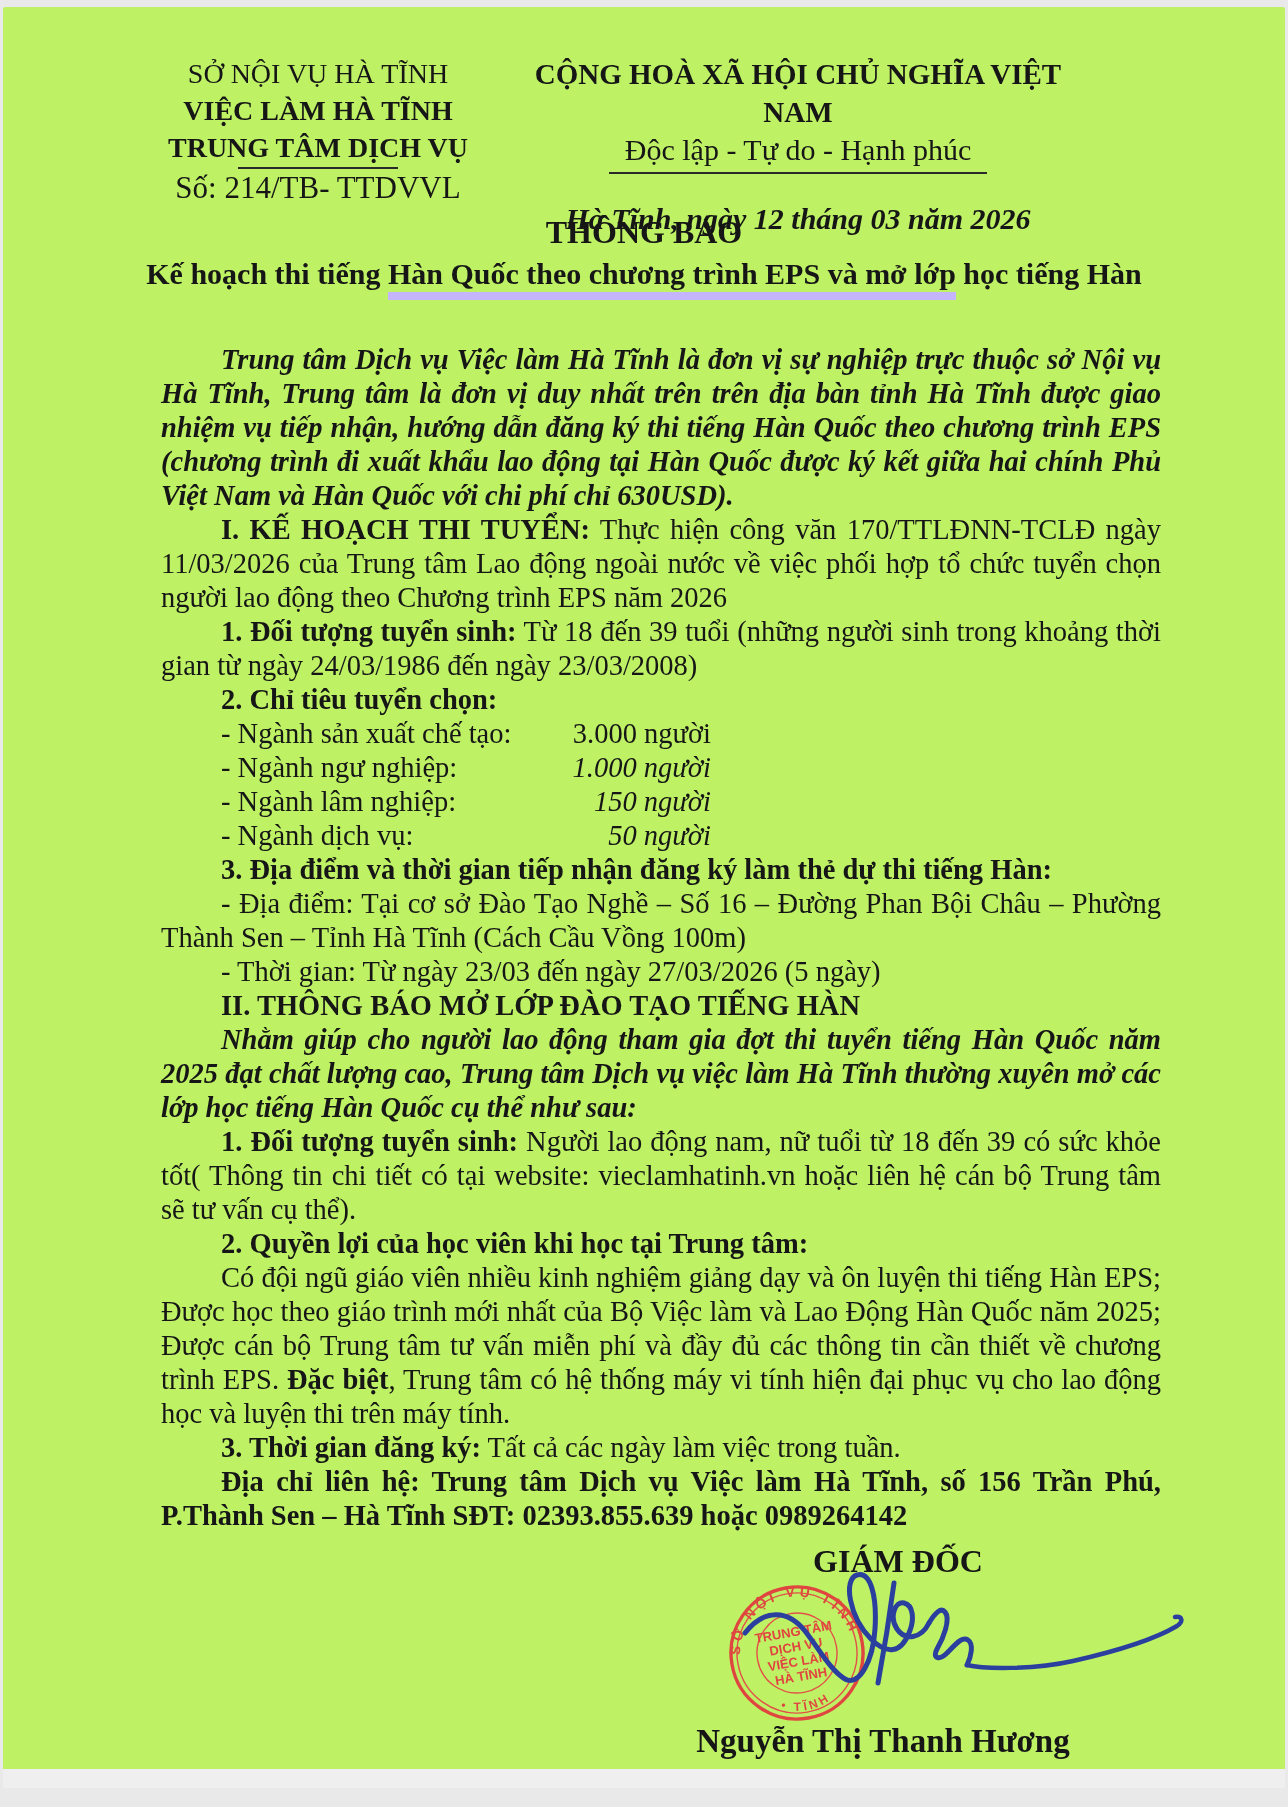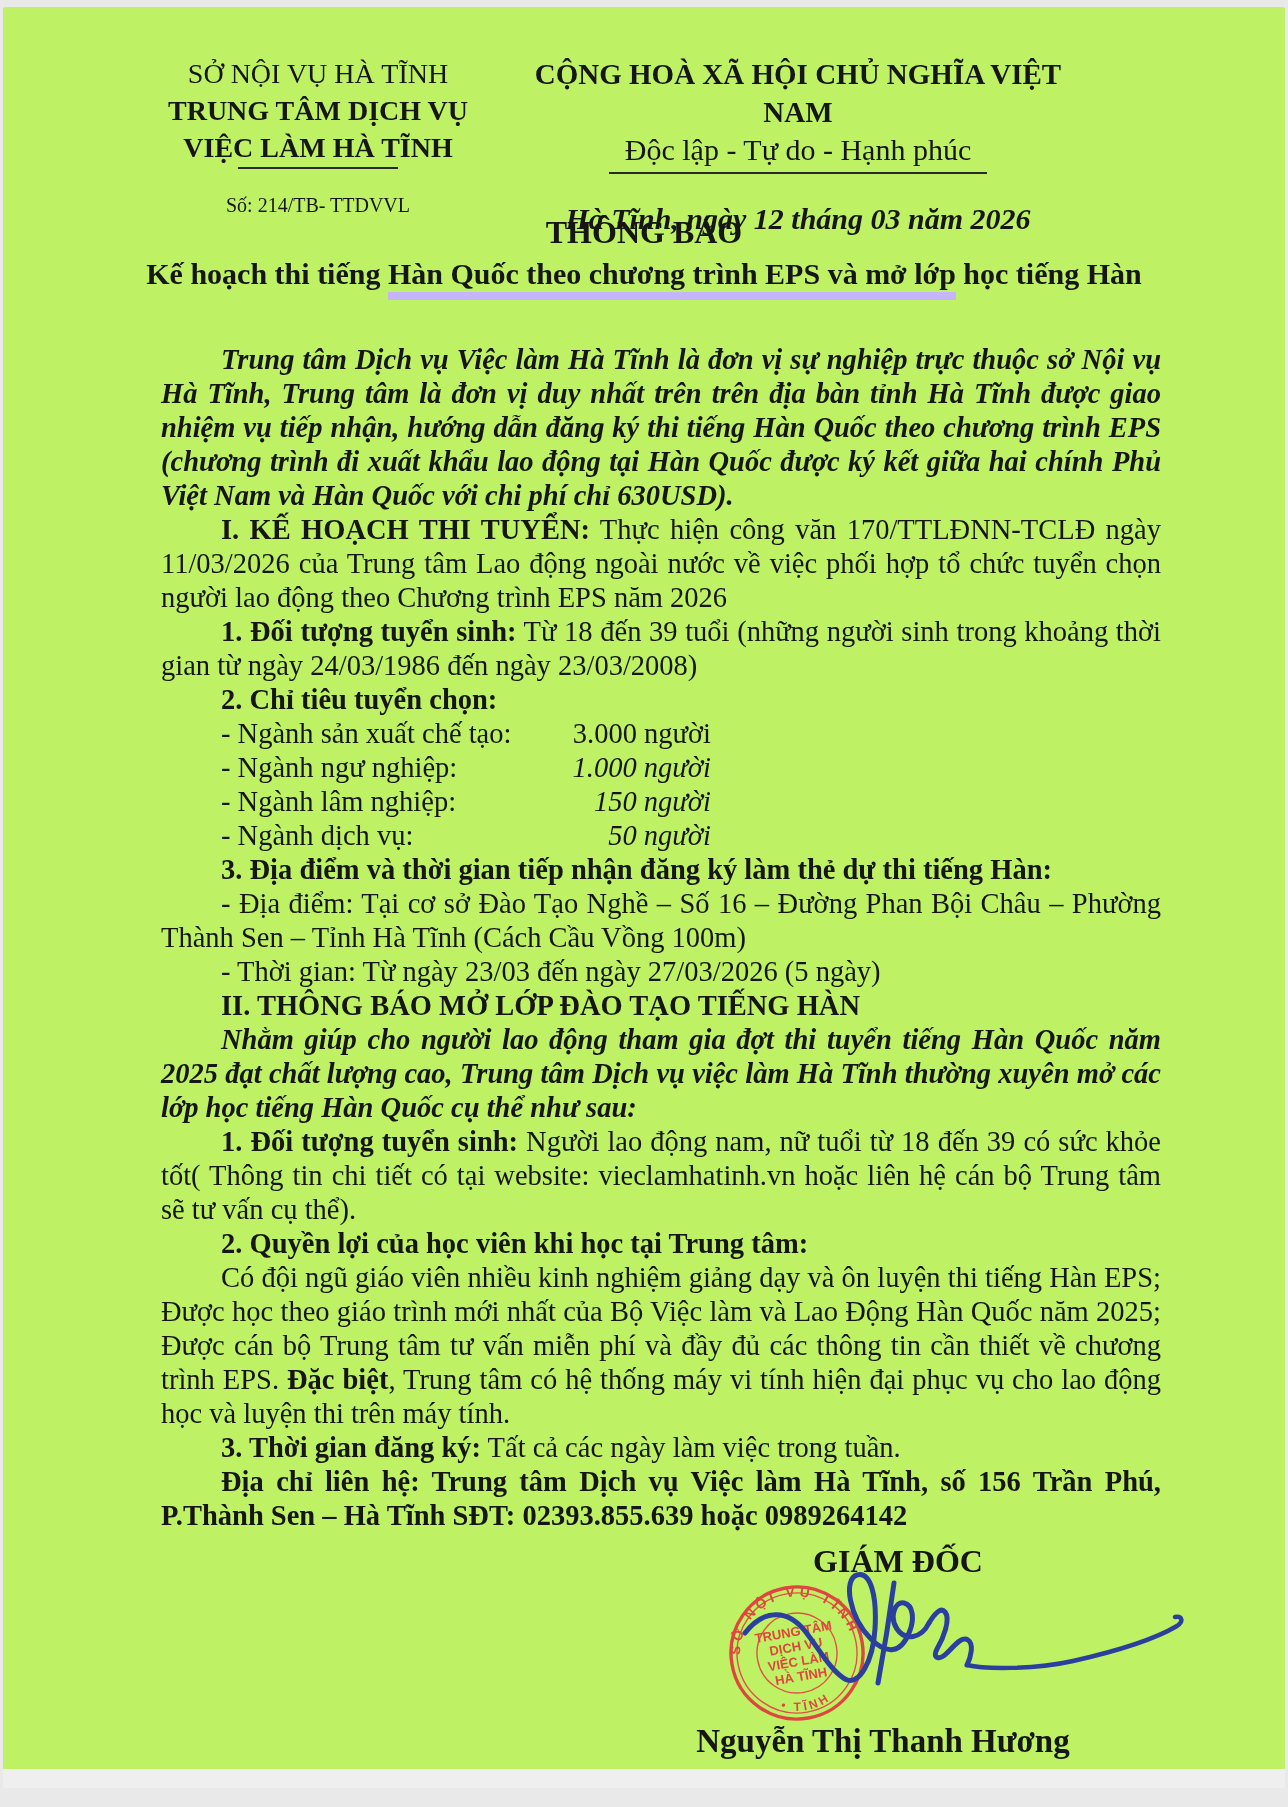--- a/index.html
+++ b/index.html
@@ -16,21 +16,21 @@
     background:#bef264;
     border-radius:2px 2px 10px 10px;
   }
   
   .hdr-left{
     position:absolute;left:130px;top:48px;width:370px;
     text-align:center;font-size:28px;line-height:37px;
   }
   .hdr-left .org{font-weight:bold;}
   .hdr-left .rule{width:160px;height:0;border-top:2.5px solid #2a2a2a;margin:1px auto 0 auto;}
-  .hdr-left .num{font-size:20px;margin-top:18px;font-weight:normal;}
+  .hdr-left .num{font-size:31px;margin-top:0;font-weight:normal;}
   .hdr-right{
     position:absolute;left:505px;top:48px;width:580px;
     text-align:center;font-size:29px;line-height:38px;
   }
   .hdr-right .nation{font-weight:bold;font-size:29px;}
   .hdr-right .motto{font-weight:normal;font-size:30px;display:inline-block;
     border-bottom:2.5px solid #2a2a2a;padding:0 16px 3px 16px;}
   .hdr-right .date{margin-top:26px;font-style:italic;font-weight:bold;font-size:30px;}
   
   .title-block{position:absolute;left:0;top:205px;width:1282px;text-align:center;}
@@ -61,22 +61,22 @@
     font-weight:bold;font-size:33px;}
   .edge-bottom{position:absolute;left:0;bottom:0;width:100%;height:19px;background:#efefef;}
 </style>
 </head>
 <body>
 
 <div class="page">
 
   <div class="hdr-left">
     <div>SỞ NỘI VỤ HÀ TĨNH</div>
+    <div class="org">VIỆC LÀM HÀ TĨNH</div>
     <div class="org">TRUNG TÂM DỊCH VỤ</div>
-    <div class="org">VIỆC LÀM HÀ TĨNH</div>
     <div class="rule"></div>
     <div class="num">Số: 214/TB- TTDVVL</div>
   </div>
 
   <div class="hdr-right">
     <div class="nation">CỘNG HOÀ XÃ HỘI CHỦ NGHĨA VIỆT NAM</div>
     <div><span class="motto">Độc lập - Tự do - Hạnh phúc</span></div>
     <div class="date">Hà Tĩnh, ngày 12 tháng 03 năm 2026</div>
   </div>
 

